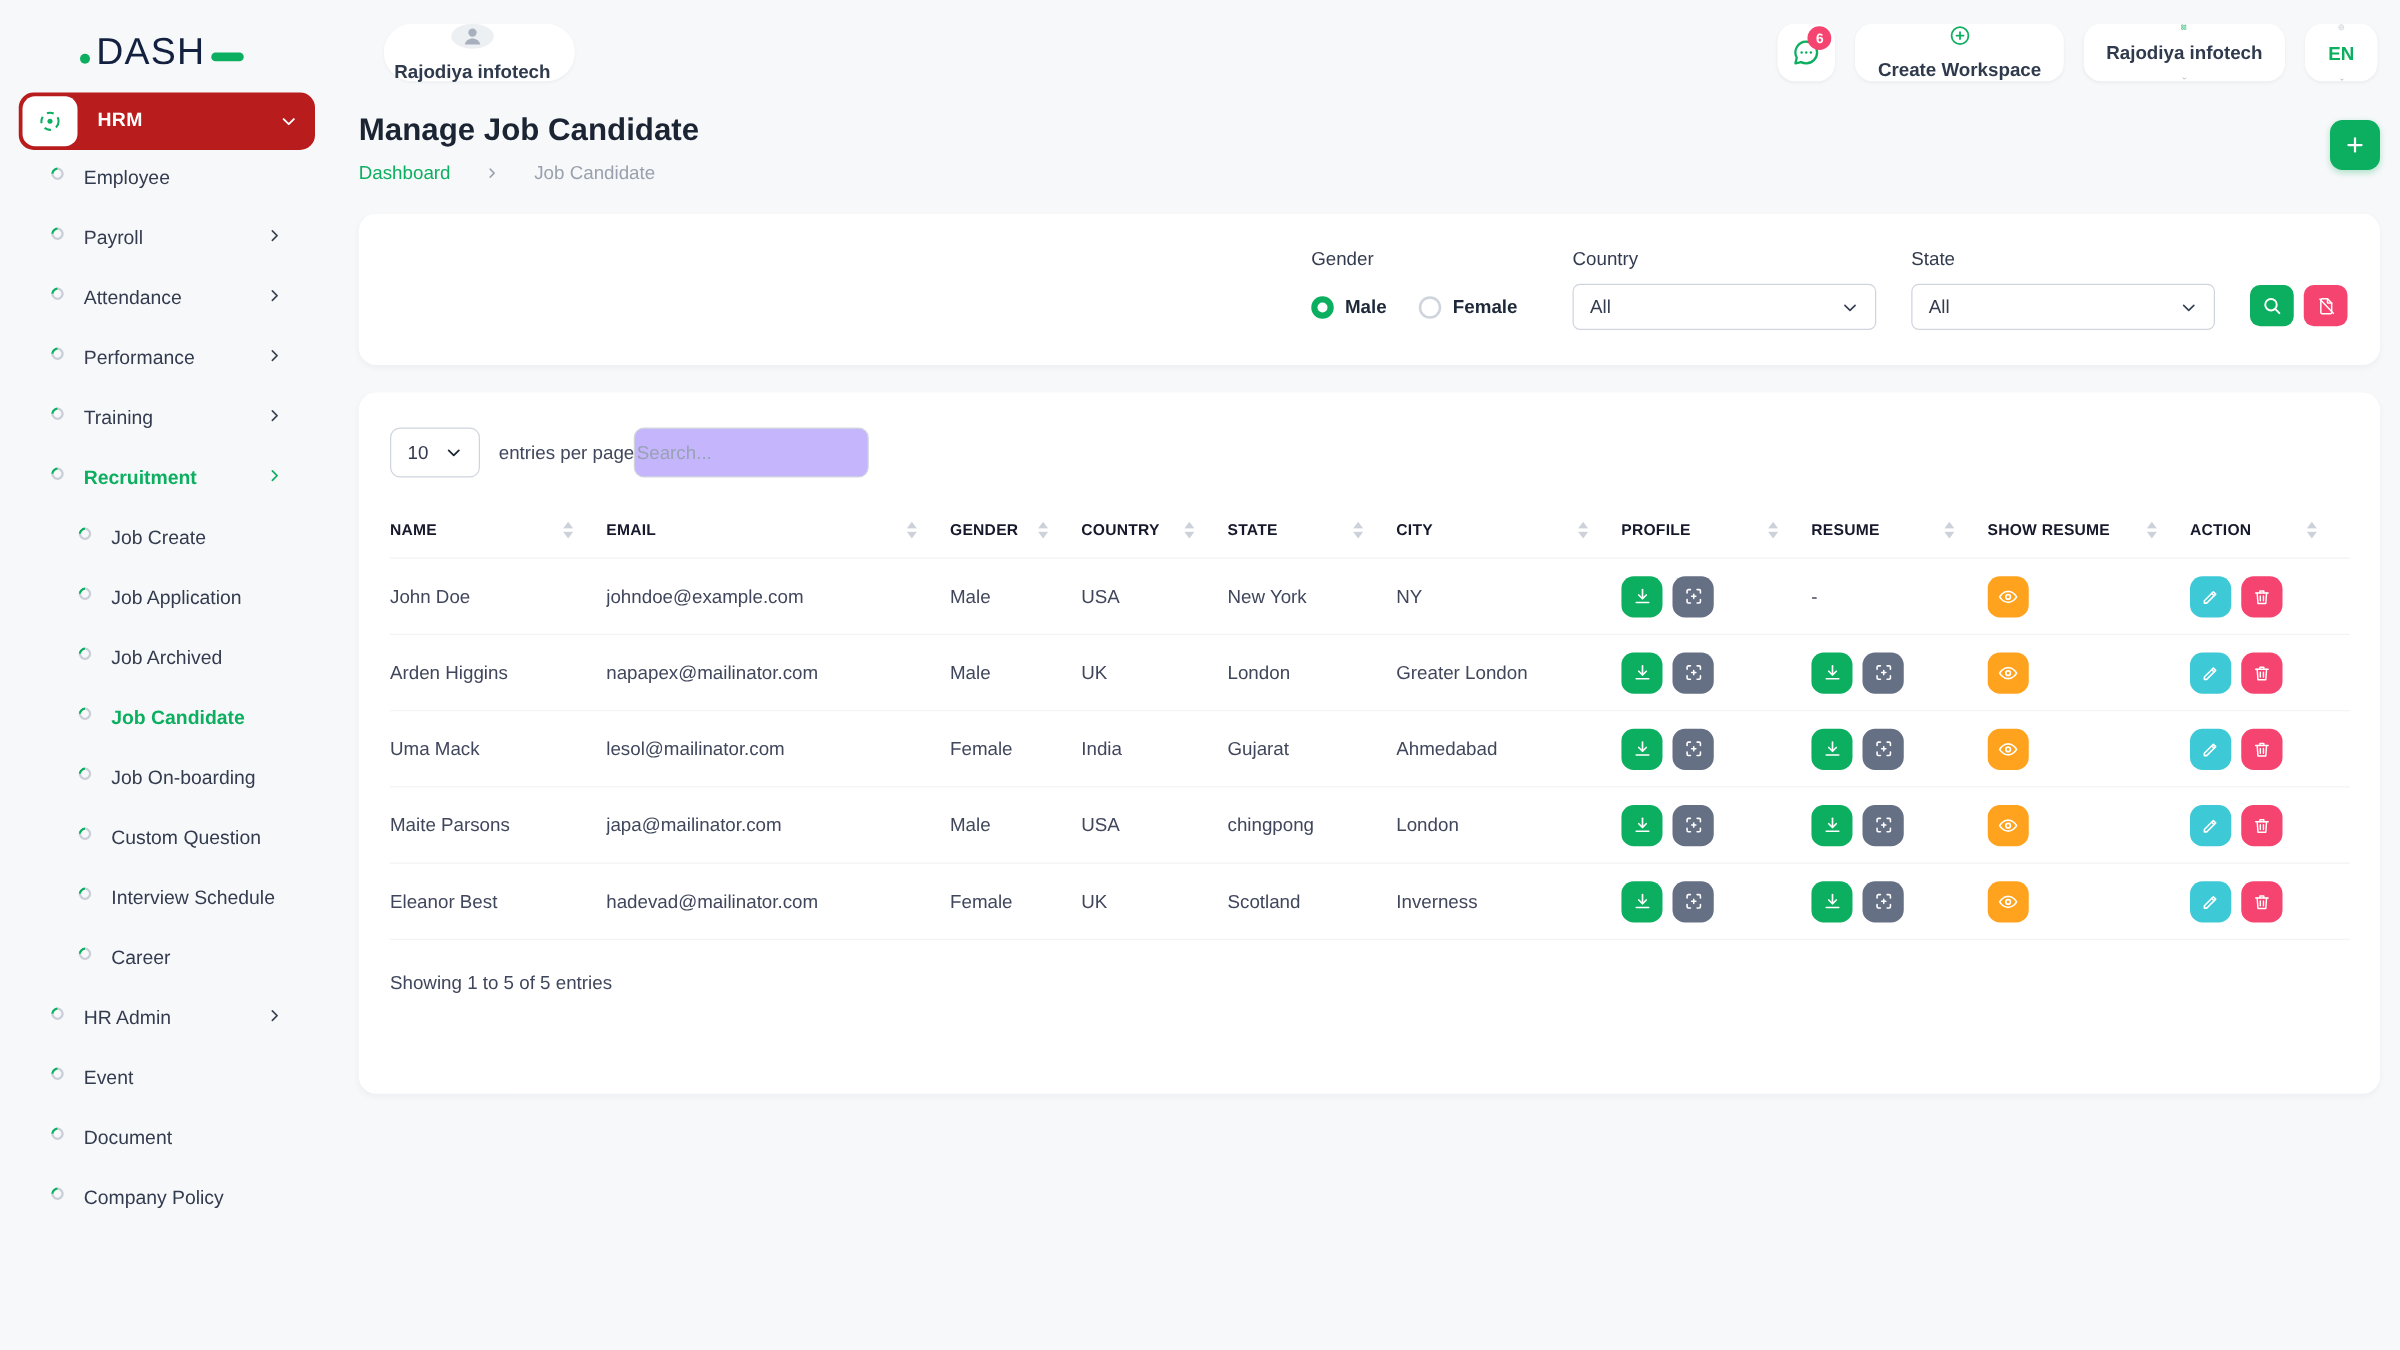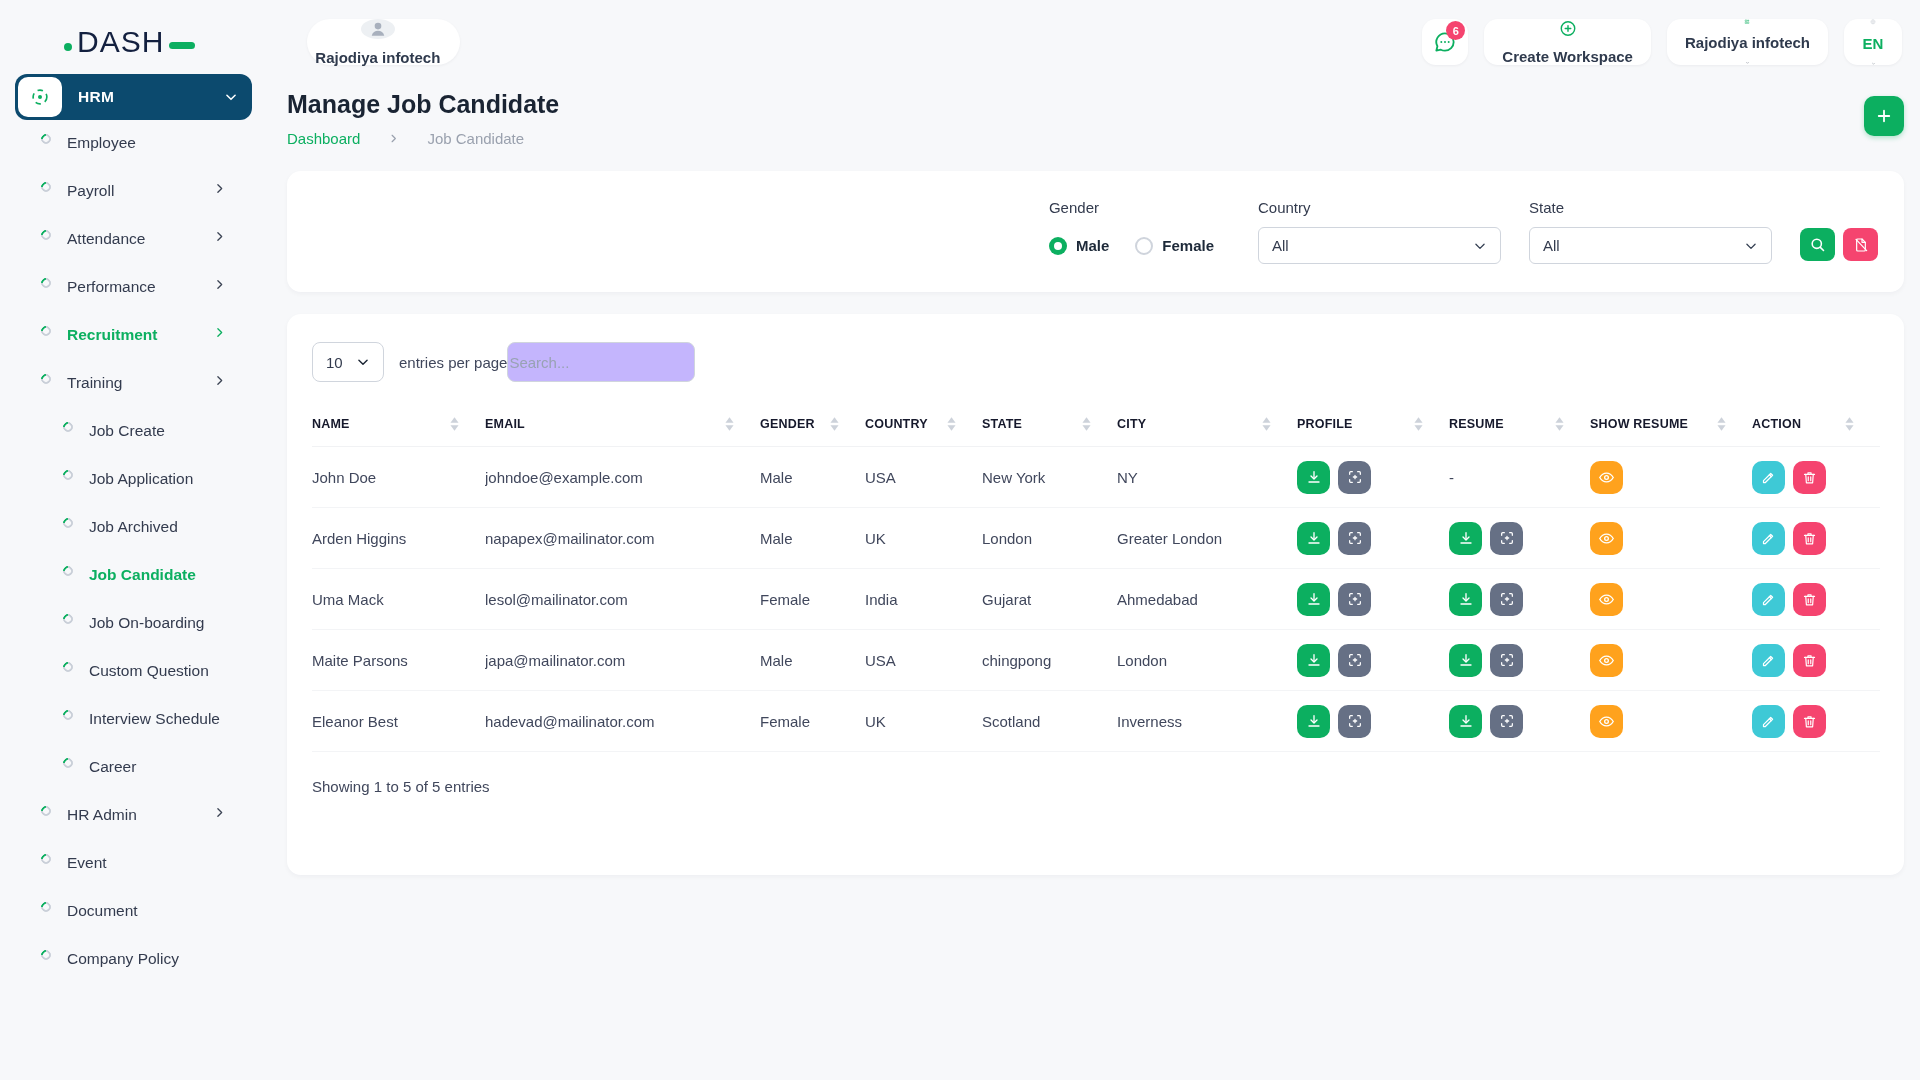--- a/index.html
+++ b/index.html
@@ -16,21 +16,21 @@
   .pill { height:46px; background:#fff; border:none; border-radius:14px; display:flex; align-items:center; gap:10px; padding:0 18px; font-size:15px; font-weight:600; color:#2f3a4d; box-shadow:0 1px 3px rgba(16,24,40,.05);flex-direction:column; }
   .company { margin-left:112px; border-radius:26px; padding:0 20px 0 8px; }
   .avatar { width:34px; height:34px; border-radius:50%; background:#edf0f3; display:flex; align-items:center; justify-content:center; }
   .top-right { margin-left:auto; display:flex; align-items:center; gap:16px; }
   .icon-btn { position:relative; width:46px; height:46px; border-radius:14px; background:#fff; border:none; display:flex; align-items:center; justify-content:center; box-shadow:0 1px 3px rgba(16,24,40,.05); }
   .badge { position:absolute; top:2px; right:3px; min-width:19px; height:19px; padding:0 4px; border-radius:10px; background:#F5446F; color:#fff; font-size:11px; font-weight:700; display:flex; align-items:center; justify-content:center; }
   .lang-code { color:#0CAF60; font-weight:700; }
 
   
   .sidebar { position:absolute; left:0; top:70px; width:272px; bottom:0; }
-  .hrm-head { margin:4px 20px 10px 15px; height:46px; background:#0c4a6e; border-radius:12px; display:flex; align-items:center; padding:3px 14px 3px 3px; color:#fff; cursor:pointer; }
+  .hrm-head { margin:4px 20px 10px 15px; height:46px; background:#b91c1c; border-radius:12px; display:flex; align-items:center; padding:3px 14px 3px 3px; color:#fff; cursor:pointer; }
   .hrm-icon-box { width:44px; height:40px; background:#fff; border-radius:10px; display:flex; align-items:center; justify-content:center; margin-right:16px; }
   .hrm-title { font-weight:700; font-size:15.5px; letter-spacing:.3px; }
   .hrm-head .chev-dn { margin-left:auto; }
   .side-menu { padding-top:4px; }
   .side-item { display:flex; height:48px; padding-left:41px; cursor:pointer; }
   .side-item.sub { padding-left:63px; }
   .bullet { width:10px; height:10px; flex:none; border-radius:50%; border:2px solid #c9cfd8; border-left-color:#0CAF60; transform:rotate(45deg); margin-right:16px; }
   .side-label { font-size:15.5px; color:#333b4e; }
   .side-item .chev { margin-left:auto; margin-right:46px; }
   .side-item.active .side-label { color:#0CAF60; font-weight:700; }
@@ -177,30 +177,30 @@
           <polyline points="9 5 16 12 9 19"></polyline>
         </svg>
       </div>
       <div class="side-item">
         <span class="bullet"></span>
         <span class="side-label">Performance</span>
         <svg class="chev" width="13" height="13" viewBox="0 0 24 24" fill="none" stroke="#3c4454" stroke-width="2.4" stroke-linecap="round" stroke-linejoin="round">
           <polyline points="9 5 16 12 9 19"></polyline>
         </svg>
       </div>
-      <div class="side-item active">
-        <span class="bullet"></span>
-        <span class="side-label">Recruitment</span>
+      <div class="side-item">
+        <span class="bullet"></span>
+        <span class="side-label">Training</span>
         <svg class="chev" width="13" height="13" viewBox="0 0 24 24" fill="none" stroke="#3c4454" stroke-width="2.4" stroke-linecap="round" stroke-linejoin="round">
           <polyline points="9 5 16 12 9 19"></polyline>
         </svg>
       </div>
-      <div class="side-item">
-        <span class="bullet"></span>
-        <span class="side-label">Training</span>
+      <div class="side-item active">
+        <span class="bullet"></span>
+        <span class="side-label">Recruitment</span>
         <svg class="chev" width="13" height="13" viewBox="0 0 24 24" fill="none" stroke="#3c4454" stroke-width="2.4" stroke-linecap="round" stroke-linejoin="round">
           <polyline points="9 5 16 12 9 19"></polyline>
         </svg>
       </div>
       <div class="side-item sub">
         <span class="bullet"></span>
         <span class="side-label">Job Create</span>
       </div>
       <div class="side-item sub">
         <span class="bullet"></span>

